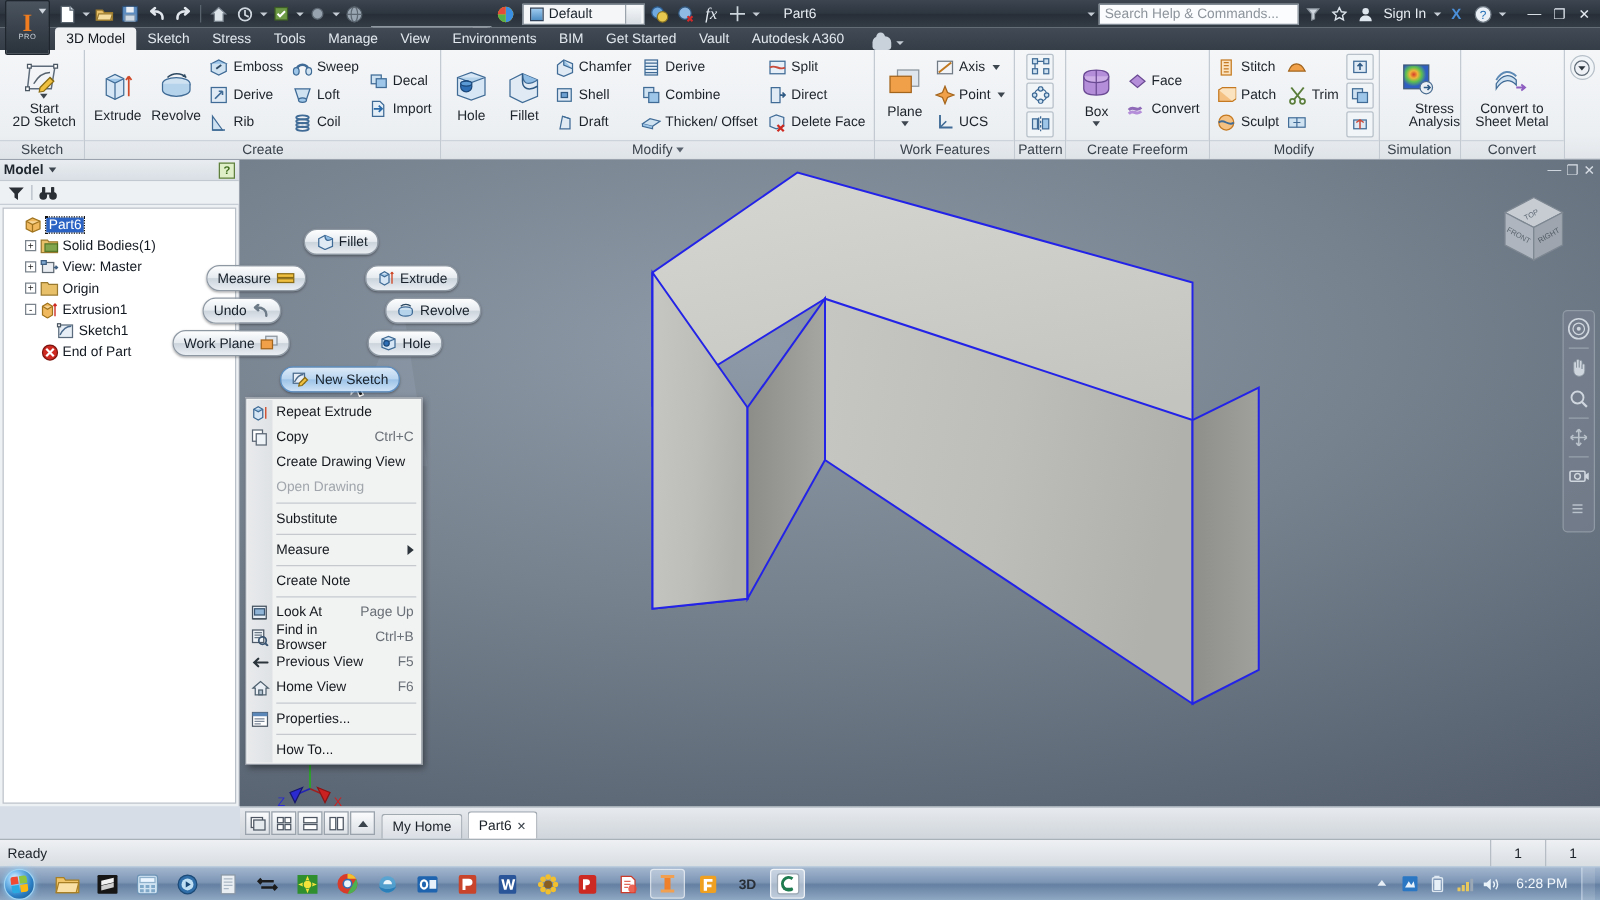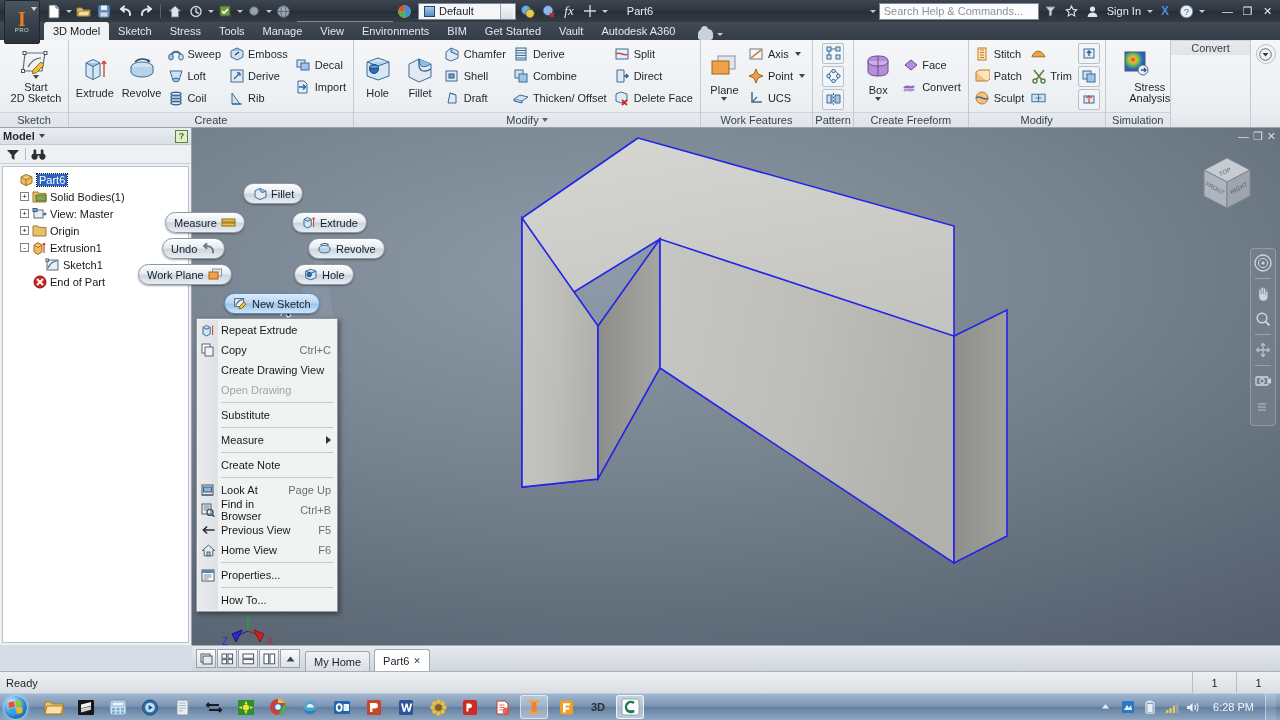--- a/index.html
+++ b/index.html
@@ -457,20 +457,52 @@
               <path d="M23 7l-3.2-.6L22 4z" fill="#2f4a63"></path>
             </svg>
           </div>
           <div class="lbl">Revolve</div>
         </div>
 
         <div class="smallcol">
           <div class="smallbtn">
             <div class="ico16">
               <svg width="16" height="16" viewBox="0 0 16 16">
+                  <path d="M2 5l6-3 6 3-6 3z" fill="#9ec6e8" stroke="#3f6b96"></path>
+                  <path d="M2 5v6l6 3 6-3V5" fill="#cfe2f2" stroke="#3f6b96"></path>
+                  <path d="M6 9l4-3" stroke="#2f4a63" stroke-width="1.5"></path>
+                </svg>
+            </div>
+            <div class="lbl">Emboss</div>
+          </div>
+          <div class="smallbtn">
+            <div class="ico16">
+              <svg width="16" height="16" viewBox="0 0 16 16">
+                  <rect x="2" y="2" width="12" height="12" fill="#dfeaf5" stroke="#3f6b96"></rect>
+                  <path d="M5 11l6-6" stroke="#3f6b96" stroke-width="1.4"></path>
+                  <path d="M11 5h-3M11 5v3" stroke="#3f6b96" stroke-width="1.3"></path>
+                </svg>
+            </div>
+            <div class="lbl">Derive</div>
+          </div>
+          <div class="smallbtn">
+            <div class="ico16">
+              <svg width="16" height="16" viewBox="0 0 16 16">
+                  <path d="M3 14V3l8 11z" fill="#cfe2f2" stroke="#3f6b96"></path>
+                  <path d="M3 14h10" stroke="#3f6b96" stroke-width="1.3"></path>
+                </svg>
+            </div>
+            <div class="lbl">Rib</div>
+          </div>
+        </div>
+
+        <div class="smallcol">
+          <div class="smallbtn">
+            <div class="ico16">
+              <svg width="16" height="16" viewBox="0 0 16 16">
                   <path d="M2 11c3-7 9-7 12 0" fill="none" stroke="#3f6b96" stroke-width="2"></path>
                   <ellipse cx="3" cy="11" rx="2.3" ry="3" fill="#9ec6e8" stroke="#3f6b96"></ellipse>
                   <ellipse cx="13" cy="11" rx="2.3" ry="3" fill="#cfe2f2" stroke="#3f6b96"></ellipse>
                 </svg>
             </div>
             <div class="lbl">Sweep</div>
           </div>
           <div class="smallbtn">
             <div class="ico16">
               <svg width="16" height="16" viewBox="0 0 16 16">
@@ -485,52 +517,20 @@
               <svg width="16" height="16" viewBox="0 0 16 16">
                   <g fill="none" stroke="#3f6b96" stroke-width="1.5">
                     <ellipse cx="8" cy="4" rx="5" ry="1.7"></ellipse>
                     <ellipse cx="8" cy="7" rx="5" ry="1.7"></ellipse>
                     <ellipse cx="8" cy="10" rx="5" ry="1.7"></ellipse>
                     <ellipse cx="8" cy="13" rx="5" ry="1.7"></ellipse>
                   </g>
                 </svg>
             </div>
             <div class="lbl">Coil</div>
-          </div>
-        </div>
-
-        <div class="smallcol">
-          <div class="smallbtn">
-            <div class="ico16">
-              <svg width="16" height="16" viewBox="0 0 16 16">
-                  <path d="M2 5l6-3 6 3-6 3z" fill="#9ec6e8" stroke="#3f6b96"></path>
-                  <path d="M2 5v6l6 3 6-3V5" fill="#cfe2f2" stroke="#3f6b96"></path>
-                  <path d="M6 9l4-3" stroke="#2f4a63" stroke-width="1.5"></path>
-                </svg>
-            </div>
-            <div class="lbl">Emboss</div>
-          </div>
-          <div class="smallbtn">
-            <div class="ico16">
-              <svg width="16" height="16" viewBox="0 0 16 16">
-                  <rect x="2" y="2" width="12" height="12" fill="#dfeaf5" stroke="#3f6b96"></rect>
-                  <path d="M5 11l6-6" stroke="#3f6b96" stroke-width="1.4"></path>
-                  <path d="M11 5h-3M11 5v3" stroke="#3f6b96" stroke-width="1.3"></path>
-                </svg>
-            </div>
-            <div class="lbl">Derive</div>
-          </div>
-          <div class="smallbtn">
-            <div class="ico16">
-              <svg width="16" height="16" viewBox="0 0 16 16">
-                  <path d="M3 14V3l8 11z" fill="#cfe2f2" stroke="#3f6b96"></path>
-                  <path d="M3 14h10" stroke="#3f6b96" stroke-width="1.3"></path>
-                </svg>
-            </div>
-            <div class="lbl">Rib</div>
           </div>
         </div>
 
         <div class="smallcol">
           <div class="smallbtn">
             <div class="ico16">
               <svg width="16" height="16" viewBox="0 0 16 16">
                   <rect x="2" y="3" width="8" height="7" fill="#cfe2f2" stroke="#3f6b96"></rect>
                   <rect x="6" y="6" width="8" height="7" fill="#9ec6e8" stroke="#3f6b96"></rect>
                 </svg>
@@ -896,20 +896,34 @@
           </div>
           <div class="lbl" style="line-height:11px;margin-left:24px;">
             <span>Stress</span><br><span>Analysis</span>
           </div>
         </div>
       </div>
       <div class="panel-title">Simulation</div>
     </div>
 
     <div class="panel" style="width:84px;">
+      <div class="panel-body" style="justify-content:center;">
+        <div class="bigbtn" style="width:76px;">
+          <div class="ico32">
+            <svg width="30" height="26" viewBox="0 0 30 26">
+              <path d="M2 13c5-8 11-8 16-3" fill="none" stroke="#5e8ab6" stroke-width="1.5"></path>
+              <path d="M2 16c5-8 11-8 16-3v4c-5-5-11-5-16 3z" fill="#cfe2f2" stroke="#3f6b96"></path>
+              <path d="M18 19h7M22 16.6l3 2.4-3 2.4" fill="none" stroke="#8e5ec0" stroke-width="1.5"></path>
+            </svg>
+          </div>
+          <div class="lbl" style="line-height:11px;">
+            <span>Convert to</span><br><span>Sheet Metal</span>
+          </div>
+        </div>
+      </div>
       <div class="panel-title">Convert</div>
     </div>
 
     <div class="panel" style="width:30px;border-right:none;">
       <div class="panel-body" style="align-items:flex-start;padding-top:4px;justify-content:center;">
         <div class="iconbtn" style="width:20px;height:20px;border-radius:50%;">
           <svg width="13" height="13" viewBox="0 0 13 13">
               <circle cx="6.5" cy="6.5" r="5.8" fill="#eef2f6" stroke="#5e6a76"></circle>
               <path d="M3.6 5l2.9 3.4L9.4 5z" fill="#2b333b"></path>
             </svg>

